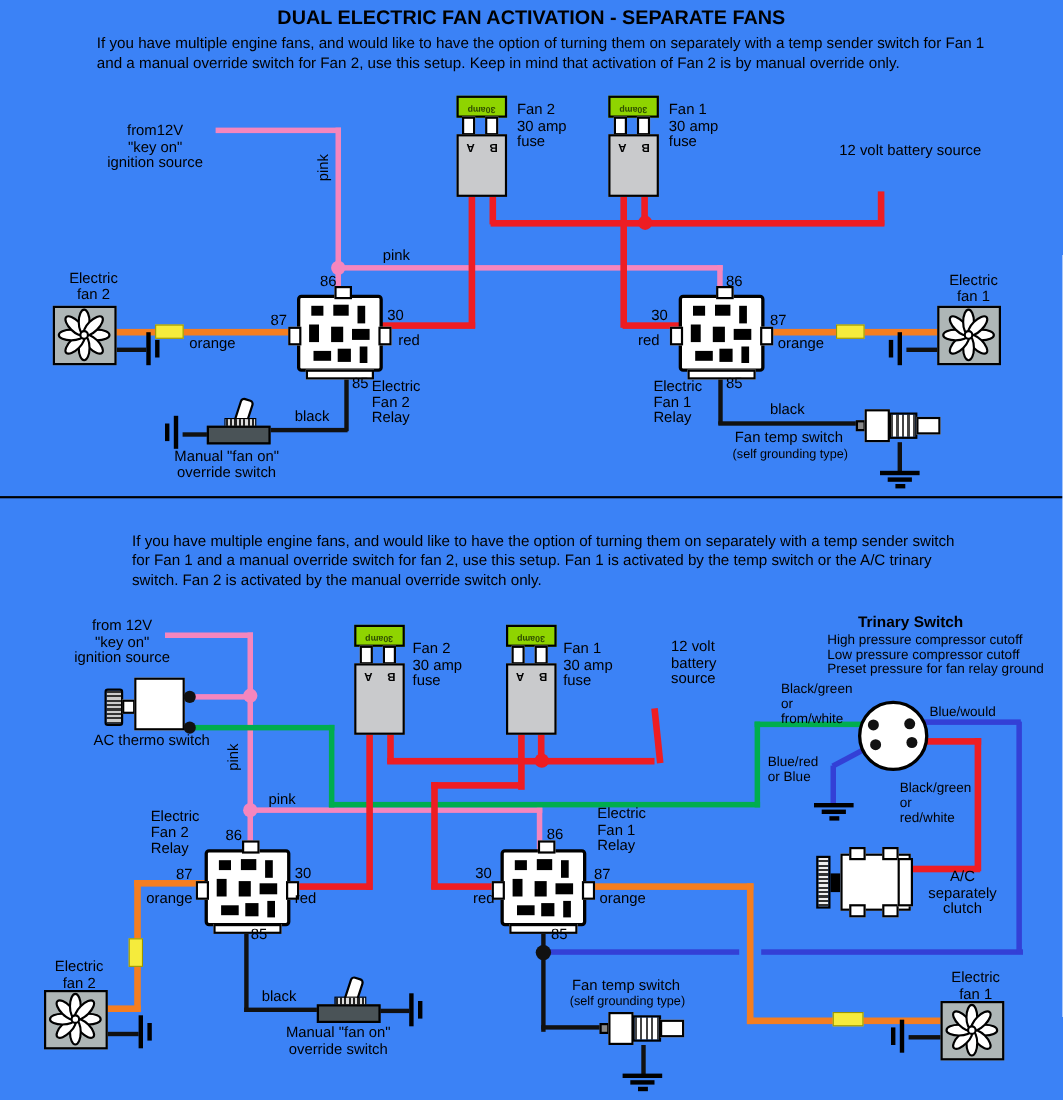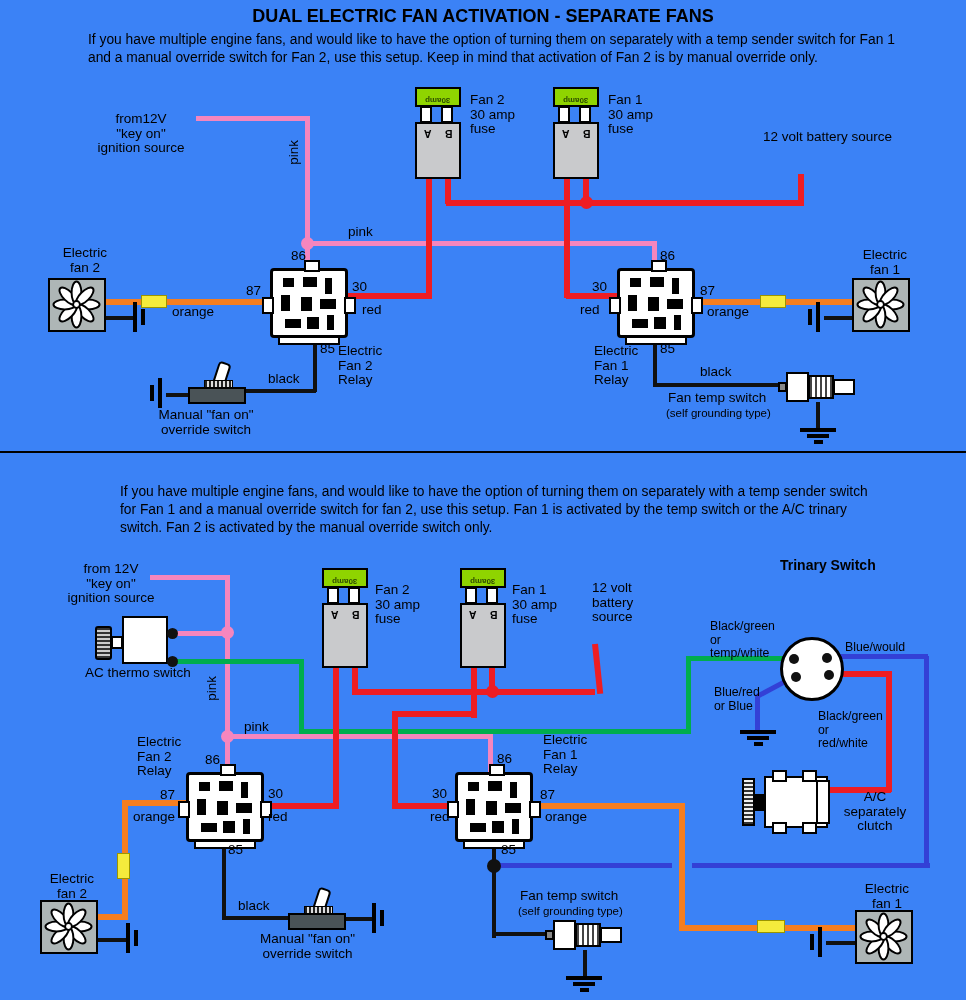--- a/index.html
+++ b/index.html
@@ -375,21 +375,21 @@
   <div class="lbl" style="left:375px;top:583px">
     <span>Fan 2</span>
       <span>30 amp</span>
       <span>fuse</span>
   </div>
   <div class="lbl" style="left:512px;top:583px">
     <span>Fan 1</span>
       <span>30 amp</span>
       <span>fuse</span>
   </div>
-  <div class="lbl" style="left:592px;top:581px">
+  <div class="lbl" style="left:610px;top:581px">
     <span>12 volt</span>
       <span>battery</span>
       <span>source</span>
   </div>
 
   <i class="w rd" style="left:592px;top:644px;width:5.5px;height:50px;transform:rotate(-6deg);transform-origin:top center"></i>
   <i class="w rd" style="left:352px;top:689px;width:243px;height:5.5px"></i>
   <i class="w rd" style="left:352px;top:666px;width:5.5px;height:28px"></i>
   <i class="w rd" style="left:489px;top:666px;width:5.5px;height:28px"></i>
   <i class="dot drd" style="left:486px;top:685px;width:13px;height:13px"></i>
@@ -466,32 +466,37 @@
   <i class="w bl" style="left:828px;top:654px;width:100px;height:5px"></i>
   <i class="w bl" style="left:757px;top:694px;width:46px;height:5px;transform:rotate(-28deg);transform-origin:left center"></i>
   <i class="w bl" style="left:755px;top:696px;width:5px;height:34px"></i>
   <div class="gd" style="left:740px;top:730px">
       <i class="g1"></i>
       <i class="g2"></i>
       <i class="g3"></i>
     </div>
 
   <span class="lbl" style="left:780px;top:558px;font-weight:bold;font-size:14px">Trinary Switch</span>
+  <div class="lbl t12" style="left:752px;top:575px">
+    <span>High pressure compressor cutoff</span>
+    <span>Low pressure compressor cutoff</span>
+    <span>Preset pressure for fan relay ground</span>
+  </div>
   <div class="trinary" style="left:780px;top:637px"></div>
   <i class="dot dbk" style="left:789px;top:654px;width:10px;height:10px"></i>
   <i class="dot dbk" style="left:791px;top:672px;width:10px;height:10px"></i>
   <i class="dot dbk" style="left:822px;top:653px;width:10px;height:10px"></i>
   <i class="dot dbk" style="left:824px;top:670px;width:10px;height:10px"></i>
   <div class="lbl t12" style="left:710px;top:620px">
     <span>Black/green</span>
       <span>or</span>
-      <span>temp/white</span>
+      <span>from/white</span>
   </div>
   <span class="lbl t12" style="left:845px;top:641px">Blue/would</span>
-  <div class="lbl t12" style="left:714px;top:686px">
+  <div class="lbl t12" style="left:698px;top:686px">
     <span>Blue/red</span>
       <span>or Blue</span>
   </div>
   <div class="lbl t12" style="left:818px;top:710px">
     <span>Black/green</span>
       <span>or</span>
       <span>red/white</span>
   </div>
 
   <i class="w rd" style="left:826px;top:671px;width:66px;height:5.5px"></i>

